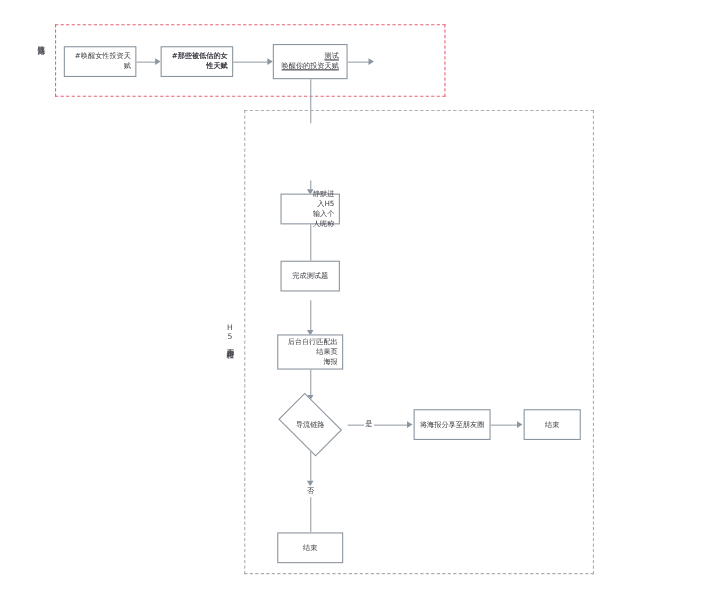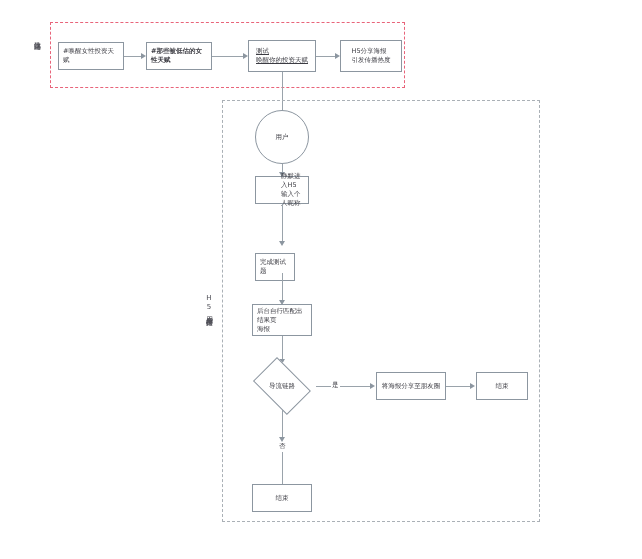--- a/index.html
+++ b/index.html
@@ -44,21 +44,21 @@
     text-align: center;
   }
 
   
   .node {
     position: absolute;
     box-sizing: border-box;
     display: flex;
     align-items: center;
     justify-content: center;
-    text-align: left;
+    text-align: right;
     background: #ffffff;
     border: 1px solid #8c96a0;
     color: #3b3b42;
     font-size: 6.5px;
     line-height: 9px;
     padding: 2px 4px;
     word-break: break-all;
   }
   .node.circle {
     border-radius: 50%;
@@ -145,47 +145,40 @@
   <div class="arrowhead right" style="left:243px; top:53px;"></div>
 
   <div class="node" style="left:248px; top:40px; width:68px; height:32px;">
     <span style="white-space:pre-line;text-decoration:underline;">测试
 唤醒你的投资天赋</span>
   </div>
 
   <div class="edge h" style="left:316px; top:56px; width:20px;"></div>
   <div class="arrowhead right" style="left:335px; top:53px;"></div>
 
-  <div class="node" style="left:340px; top:40px; width:62px; height:32px;">
-    <span style="white-space:pre-line;">H5分享海报
-引发传播热度</span>
-  </div>
 
   <div class="edge v" style="left:282px; top:72px; height:40px;"></div>
 
   <div class="swimlane gray" style="left:222px; top:100px; width:318px; height:422px;"></div>
 
   <div class="lane-title" style="left:202px; top:294px; width:12px;">H5用户参与路径</div>
 
-  <div class="node circle" style="left:255px; top:110px; width:54px; height:54px;">
-    <span>用户</span>
-  </div>
 
   <div class="edge v" style="left:282px; top:164px; height:10px;"></div>
   <div class="arrowhead down" style="left:279px; top:172px;"></div>
 
   <div class="node" style="left:255px; top:176px; width:54px; height:28px;">
     <span style="white-space:pre-line;margin-left:21px;">静默进入H5
 输入个人昵称</span>
   </div>
 
   <div class="edge v" style="left:282px; top:204px; height:40px;"></div>
   <div class="arrowhead down" style="left:279px; top:241px;"></div>
 
-  <div class="node" style="left:255px; top:253px; width:40px; height:28px;">
+  <div class="node" style="left:255px; top:237px; width:54px; height:28px;">
     <span>完成测试题</span>
   </div>
 
   <div class="edge v" style="left:282px; top:273px; height:30px;"></div>
   <div class="arrowhead down" style="left:279px; top:300px;"></div>
 
   <div class="node" style="left:252px; top:304px; width:60px; height:32px;">
     <span style="white-space:pre-line;">后台自行匹配出结果页
 海报</span>
   </div>

